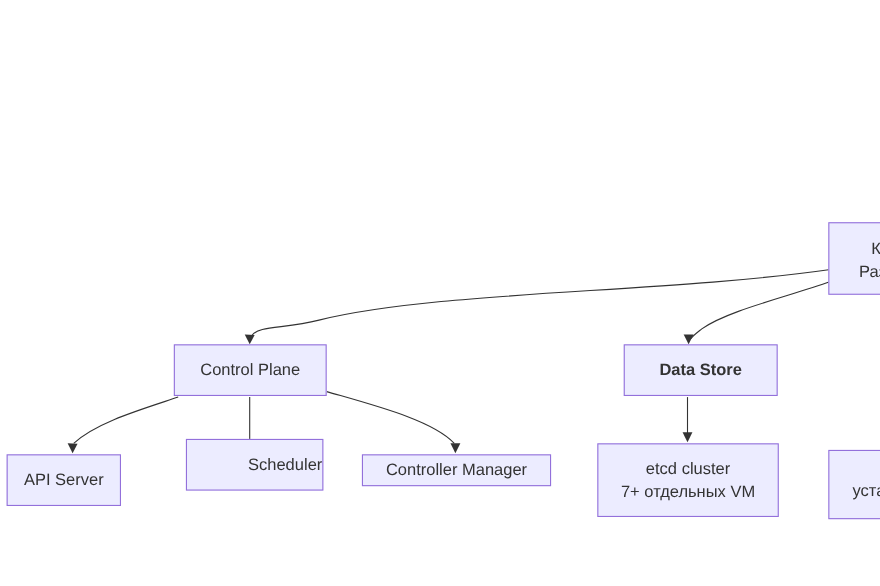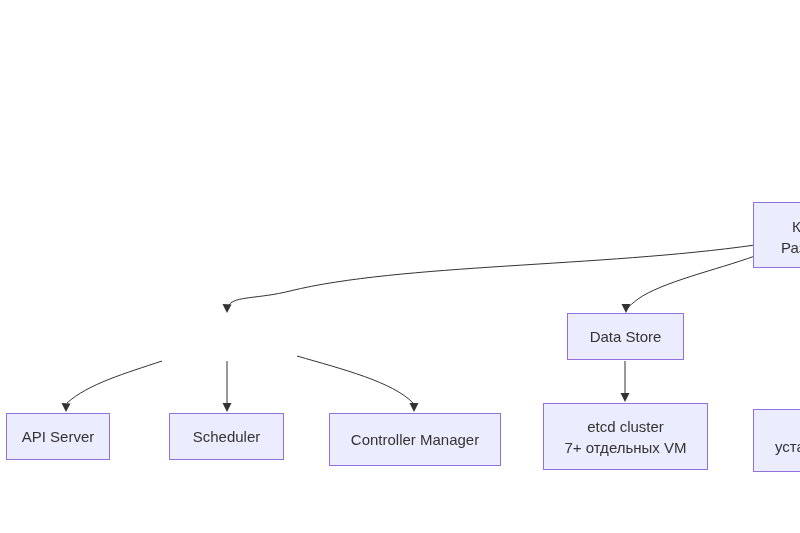--- a/index.html
+++ b/index.html
@@ -86,34 +86,37 @@
       <path class="edge" d="M297,356 C342,369 393,382 413,403"></path>
       <polygon class="arrow" points="414,412 409.5,403 418.5,403"></polygon>
     </g>
 
     <g>
       <path class="edge" d="M625,361 L625,394"></path>
       <polygon class="arrow" points="625,402 620.5,393 629.5,393"></polygon>
     </g>
   </svg>
 
+  <div class="node" style="left:158px; top:313px; width:139px; height:47px;">
+    <span>Control Plane</span>
+  </div>
 
-  <div class="node" style="left:567px; top:313px; width:117px; height:47px;">
+  <div class="node" style="left:567px; top:313px; width:140px; height:47px;font-weight:bold;">
     <span>Data Store</span>
   </div>
 
   <div class="node" style="left:6px; top:413px; width:104px; height:47px;">
     <span>API Server</span>
   </div>
 
-  <div class="node" style="left:169px; top:413px; width:115px; height:47px;">
+  <div class="node" style="left:169px; top:399px; width:125px; height:47px;justify-content:flex-end;">
     <span>Scheduler</span>
   </div>
 
-  <div class="node" style="left:329px; top:413px; width:172px; height:53px;">
+  <div class="node" style="left:329px; top:413px; width:172px; height:29px;">
     <span>Controller Manager</span>
   </div>
 
   <div class="node" style="left:543px; top:403px; width:165px; height:67px;text-align:center;">
     <span>
       <span>etcd cluster</span><br>
       <span>7+ отдельных VM</span>
     </span>
   </div>
 

